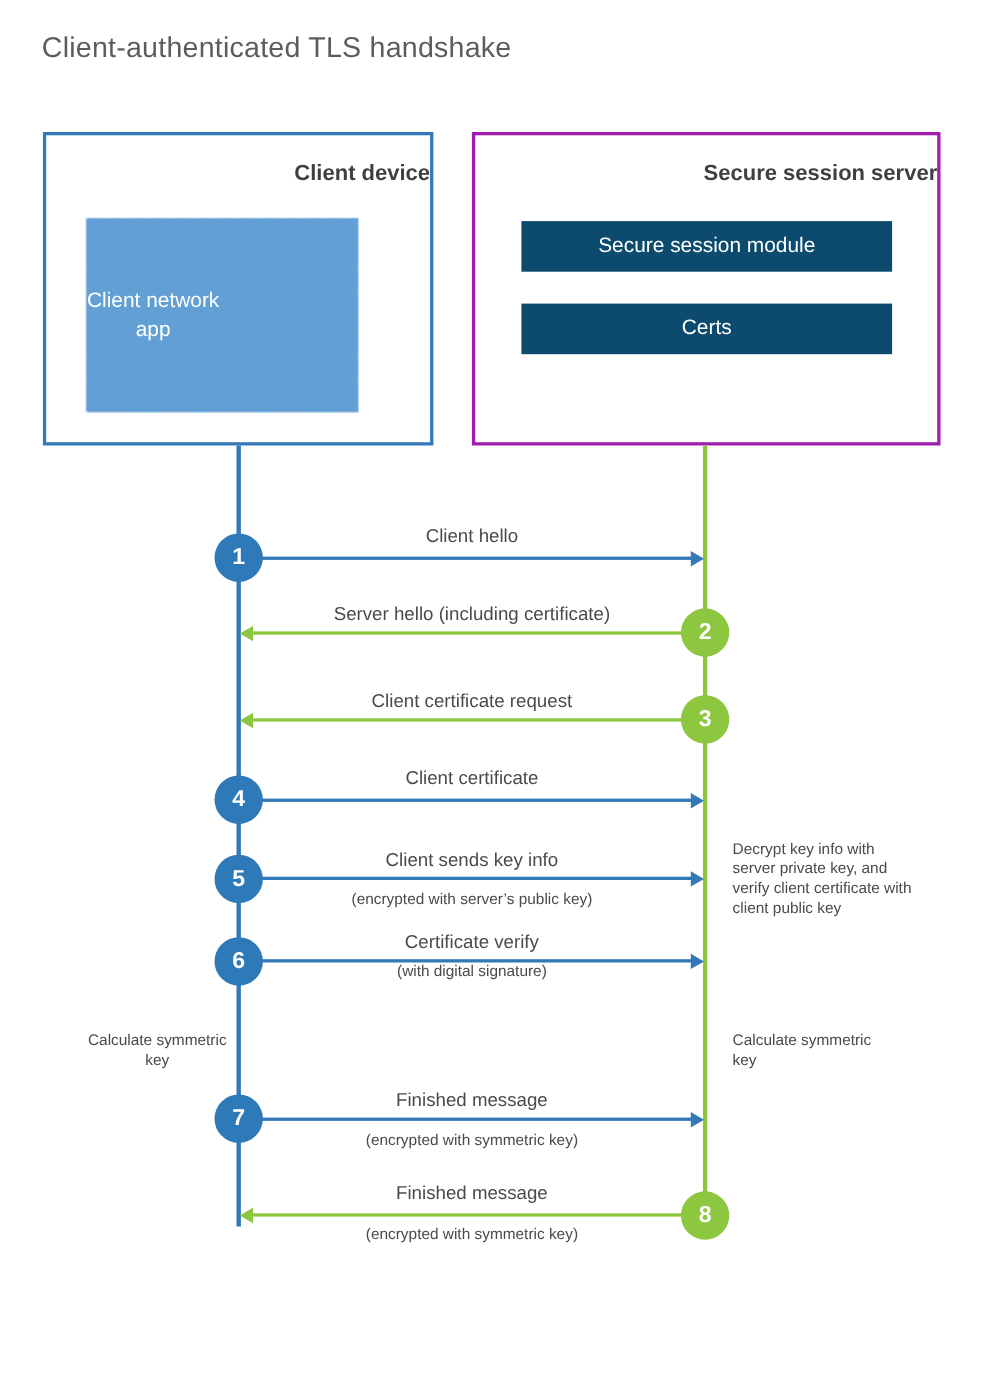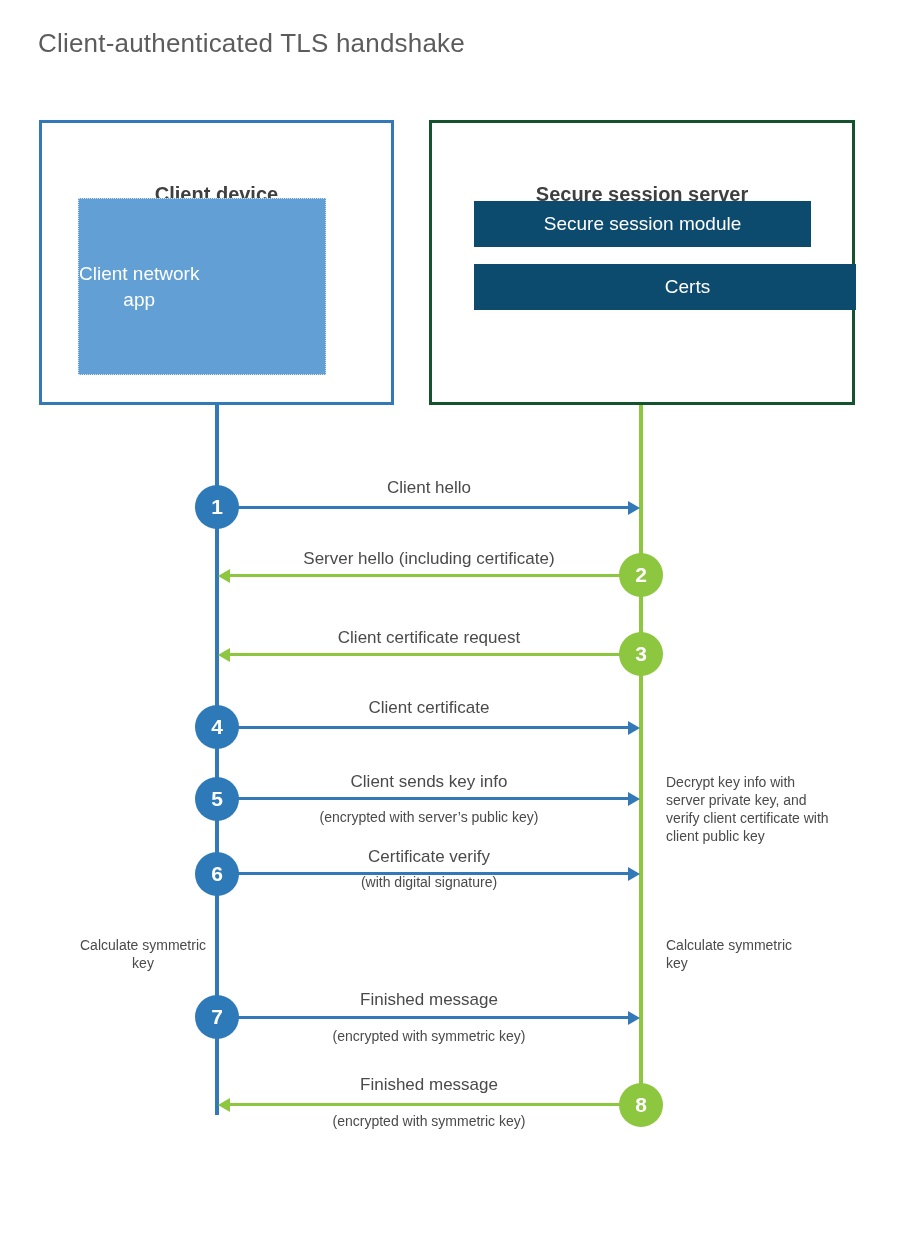--- a/index.html
+++ b/index.html
@@ -37,32 +37,31 @@
     top: 120px;
     width: 355px;
     height: 285px;
     border: 3px solid #3479b7;
   }
   #server-box {
     left: 429px;
     top: 120px;
     width: 426px;
     height: 285px;
-    border: 3px solid #14532d;
+    border: 3px solid #a21caf;
   }
   .party-title {
     position: absolute;
     left: 0;
     right: 0;
     top: 24px;
-    text-align: center;
+    text-align: right;
     font-size: 20px;
     font-weight: bold;
     color: #3f3f3f;
-    margin-top: 36px;
   }
   #client-app-box {
     position: absolute;
     left: 36px;
     top: 75px;
     width: 248px;
     height: 177px;
     background: #619fd4;
     border: 1px dotted #cfe0f1;
     box-sizing: border-box;
@@ -84,21 +83,21 @@
     height: 46px;
     background: #0c4a6e;
     display: flex;
     align-items: center;
     justify-content: center;
     color: #ffffff;
     font-size: 19px;
     font-weight: 400;
   }
   #server-module-0 { top: 78px; }
-  #server-module-1 { top: 141px; padding-left: 45px; }
+  #server-module-1 { top: 153px; }
   #server-module-2 { top: 204px; }
 
   
   .lifeline {
     position: absolute;
     width: 4px;
   }
   #client-lifeline {
     left: 215px;
     top: 405px;
@@ -179,21 +178,20 @@
     left: 666px;
     top: 936px;
     width: 130px;
     text-align: left;
   }
   #note-server-decrypt {
     left: 666px;
     top: 762px;
     width: 170px;
     text-align: left;
-    margin-top: 11px;
   }
 </style>
 </head>
 <body>
 
 <div id="diagram-title">Client-authenticated TLS handshake</div>
 
 <div class="party-box" id="client-box">
   <div class="party-title">Client device</div>
   <div id="client-app-box">

